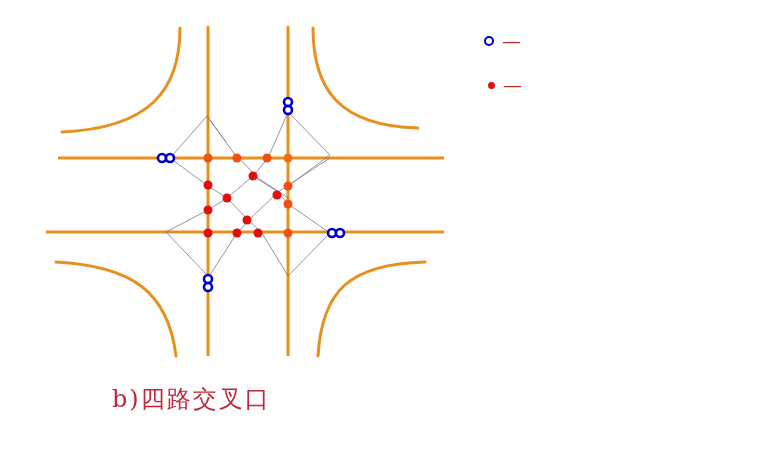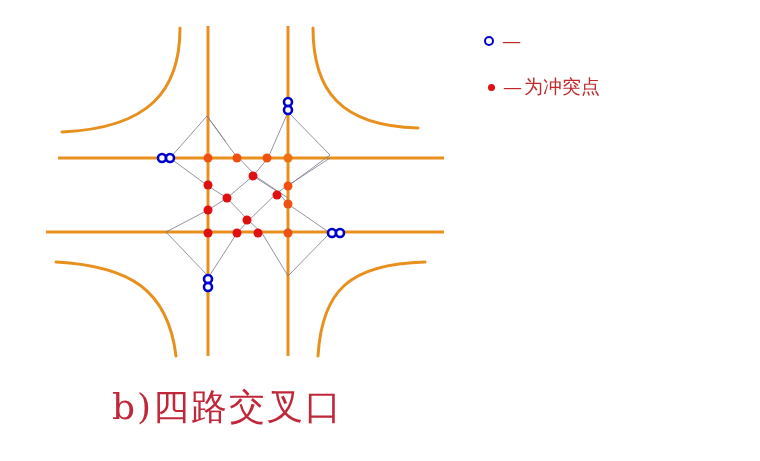--- a/index.html
+++ b/index.html
@@ -3,21 +3,21 @@
 <meta charset="utf-8">
 <style>
   html, body { margin:0; padding:0; background:#ffffff; }
   body { width:760px; height:461px; position:relative; overflow:hidden; font-family:"DejaVu Serif", serif; }
   #diagram { position:absolute; left:0; top:0; }
   .legend { position:absolute; left:484px; font-size:19px; display:flex; align-items:center; }
   .legend .mark { display:inline-block; border-radius:50%; margin-right:8px; }
   .legend-merge { top:30px; color:#3a3a8c; }
   .legend-conflict { top:74px; color:#c0282a; }
   .dash { color:#c0282a; margin-right:2px; }
-  .caption { position:absolute; left:112px; top:383px; font-size:36px; color:#c0283a; letter-spacing:2px; font-family:"DejaVu Serif", serif; }
+  .caption { position:absolute; left:112px; top:383px; font-size:24px; color:#c0283a; letter-spacing:2px; font-family:"DejaVu Serif", serif; }
 </style>
 </head>
 <body>
 
 <svg id="diagram" width="760" height="461" viewBox="0 0 760 461">
 
   <g fill="none" stroke="#e8901e" stroke-width="3" stroke-linecap="round">
     <path d="M180,28 C180,90 150,128 62,132"></path>
     <path d="M313,28 C313,90 340,126 418,128"></path>
     <path d="M56,262 C130,266 168,290 176,356"></path>
@@ -75,16 +75,15 @@
 </svg>
 
 <div class="legend legend-merge">
   <span class="mark" style="width:6px;height:6px;border:2.5px solid #0000cc;background:#fff;"></span>
   <span class="dash">—</span>
 </div>
 
 <div class="legend legend-conflict">
   <span class="mark" style="width:7px;height:7px;background:#e01010;margin-left:4px;"></span>
   <span class="dash">—</span>
-  <span>为冲突点</span>
 </div>
 
 <div class="caption">b)四路交叉口</div>
 
 </body></html>

